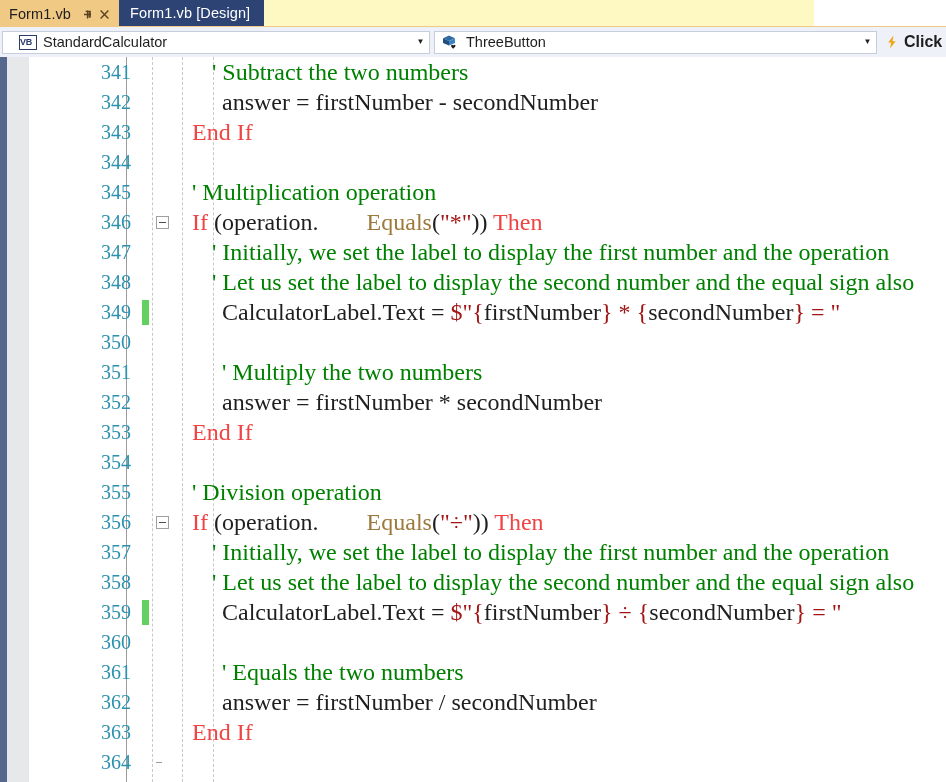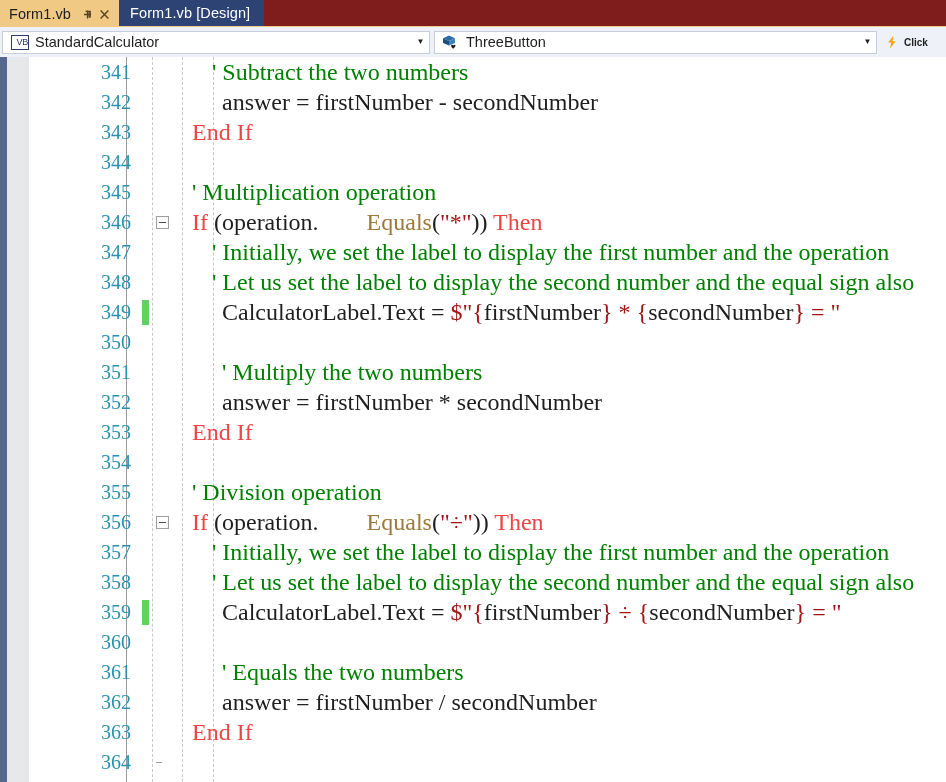--- a/index.html
+++ b/index.html
@@ -12,22 +12,22 @@
     height: 782px;
     overflow: hidden;
     font-family: "Liberation Sans", sans-serif;
     -webkit-font-smoothing: antialiased;
   }
 
   
   .tabstrip {
     position: absolute;
     left: 0; top: 0;
-    width: 946px; height: 26px;
-    background: #7f1d1d;
+    width: 814px; height: 26px;
+    background: #fef9c3;
     display: flex;
     align-items: flex-end;
   }
   .tab {
     display: flex;
     align-items: center;
     height: 26px;
     box-sizing: border-box;
     font-size: 14.5px;
     white-space: nowrap;
@@ -87,49 +87,49 @@
     flex: 0 0 auto;
     width: 17px;
     text-align: center;
     font-size: 8px;
     color: #1e1e1e;
     line-height: 1;
   }
   .vb-badge {
     flex: 0 0 auto;
     width: 18px; height: 15px;
-    margin-left: 8px;
+    margin-left: 16px;
     background: #ffffff;
     border: 1.5px solid #2b3c6b;
     color: #2b3c6b;
     font-size: 9px;
-    font-weight: normal;
+    font-weight: bold;
     line-height: 12px;
-    text-align: right;
+    text-align: left;
     letter-spacing: -0.3px;
     box-sizing: border-box;
   }
   .cube-icon {
     flex: 0 0 auto;
     width: 20px; height: 17px;
     margin-left: 5px;
     position: relative;
   }
   .event-area {
     flex: 1 1 auto;
     display: flex;
     align-items: center;
     height: 23px;
     padding-left: 5px;
     overflow: hidden;
     white-space: nowrap;
   }
   .bolt-icon { flex: 0 0 auto; width: 16px; height: 16px; }
   .event-label {
-    font-size: 10px;
+    font-size: 16px;
     font-weight: bold;
     color: #1e1e1e;
     padding-left: 4px;
   }
 
   
   .editor {
     position: absolute;
     left: 0; top: 57px;
     width: 946px; height: 725px;

